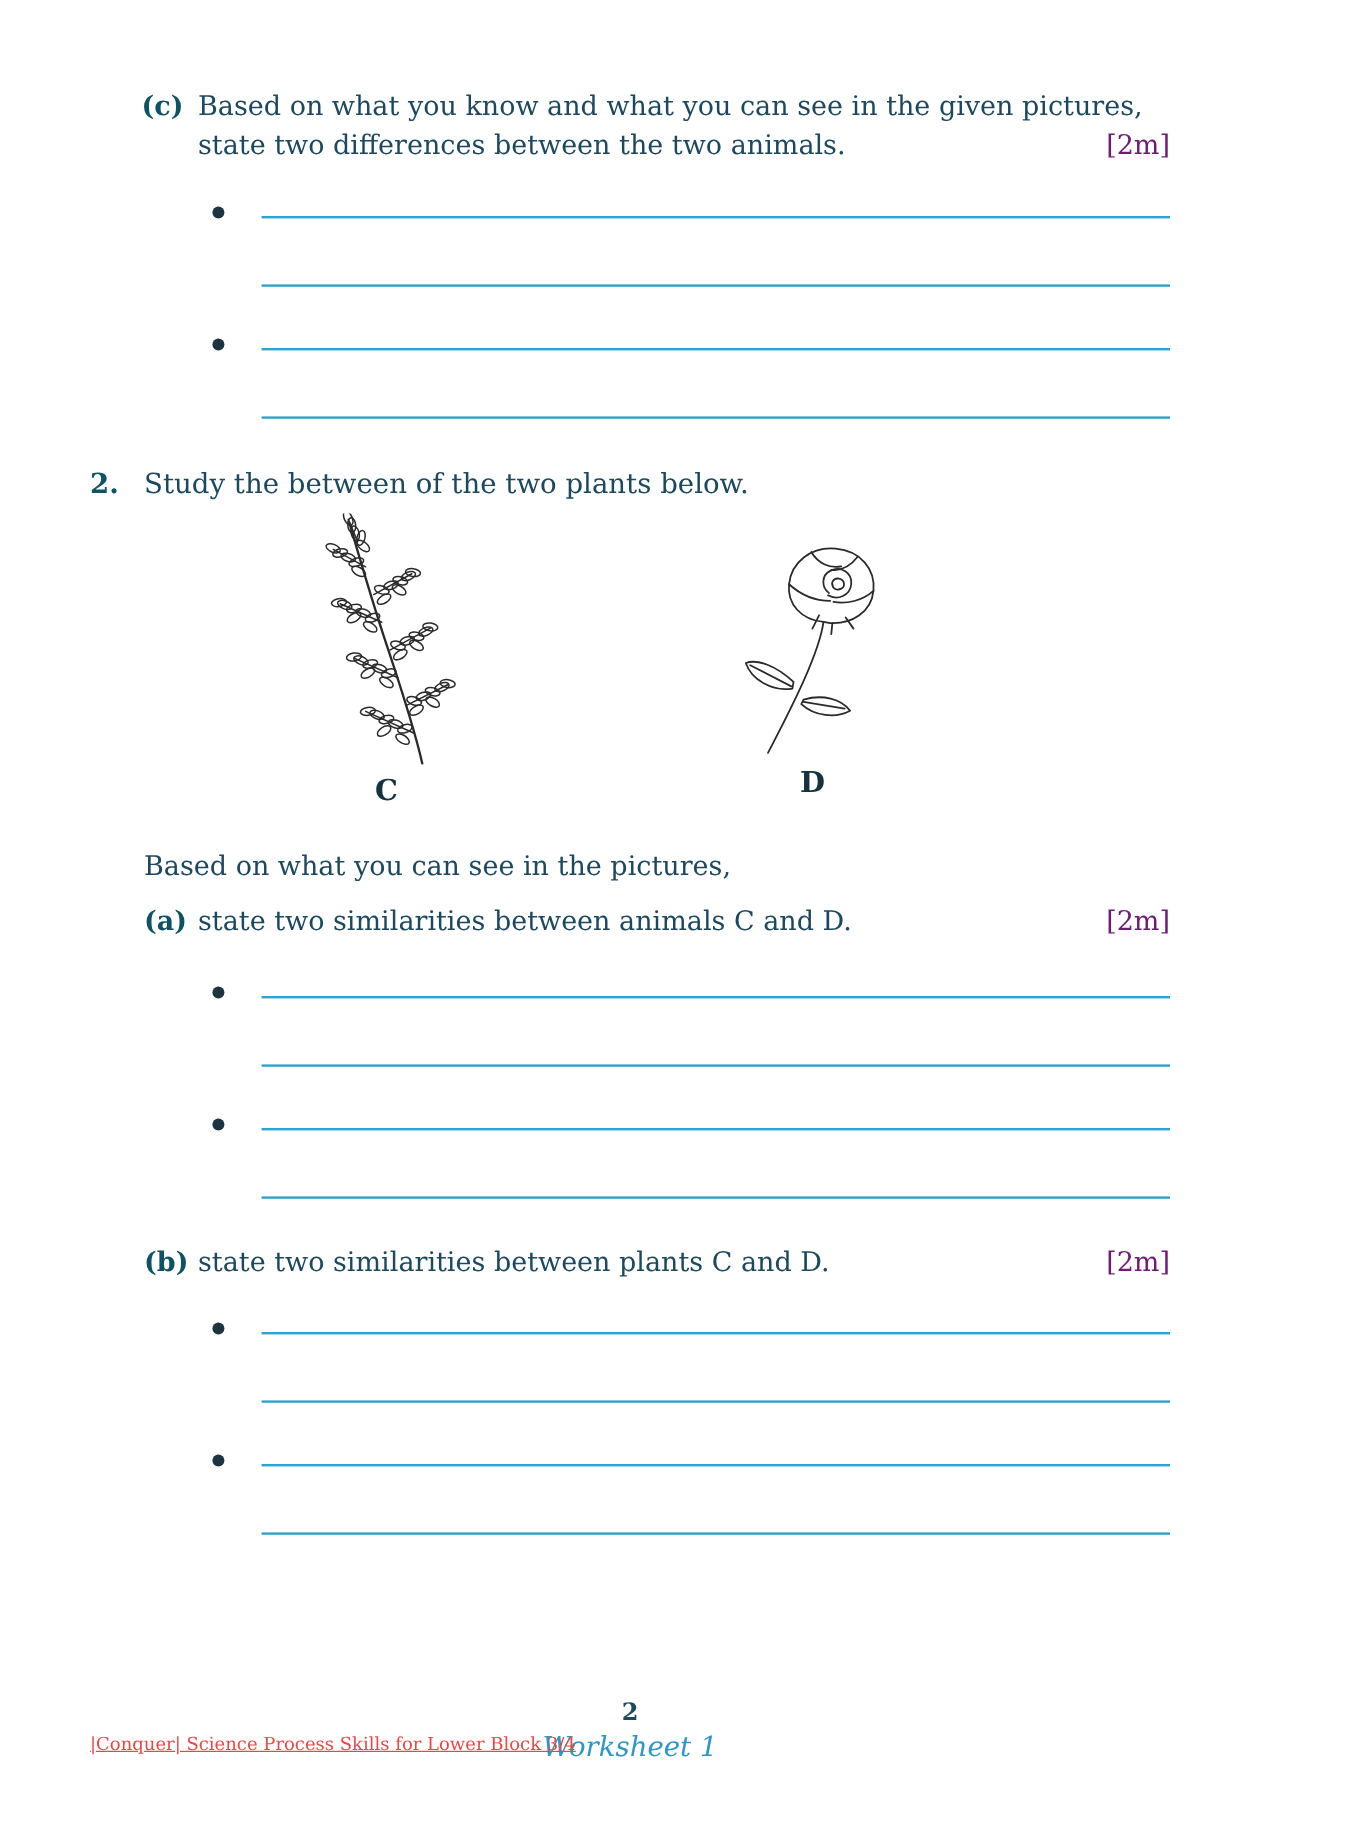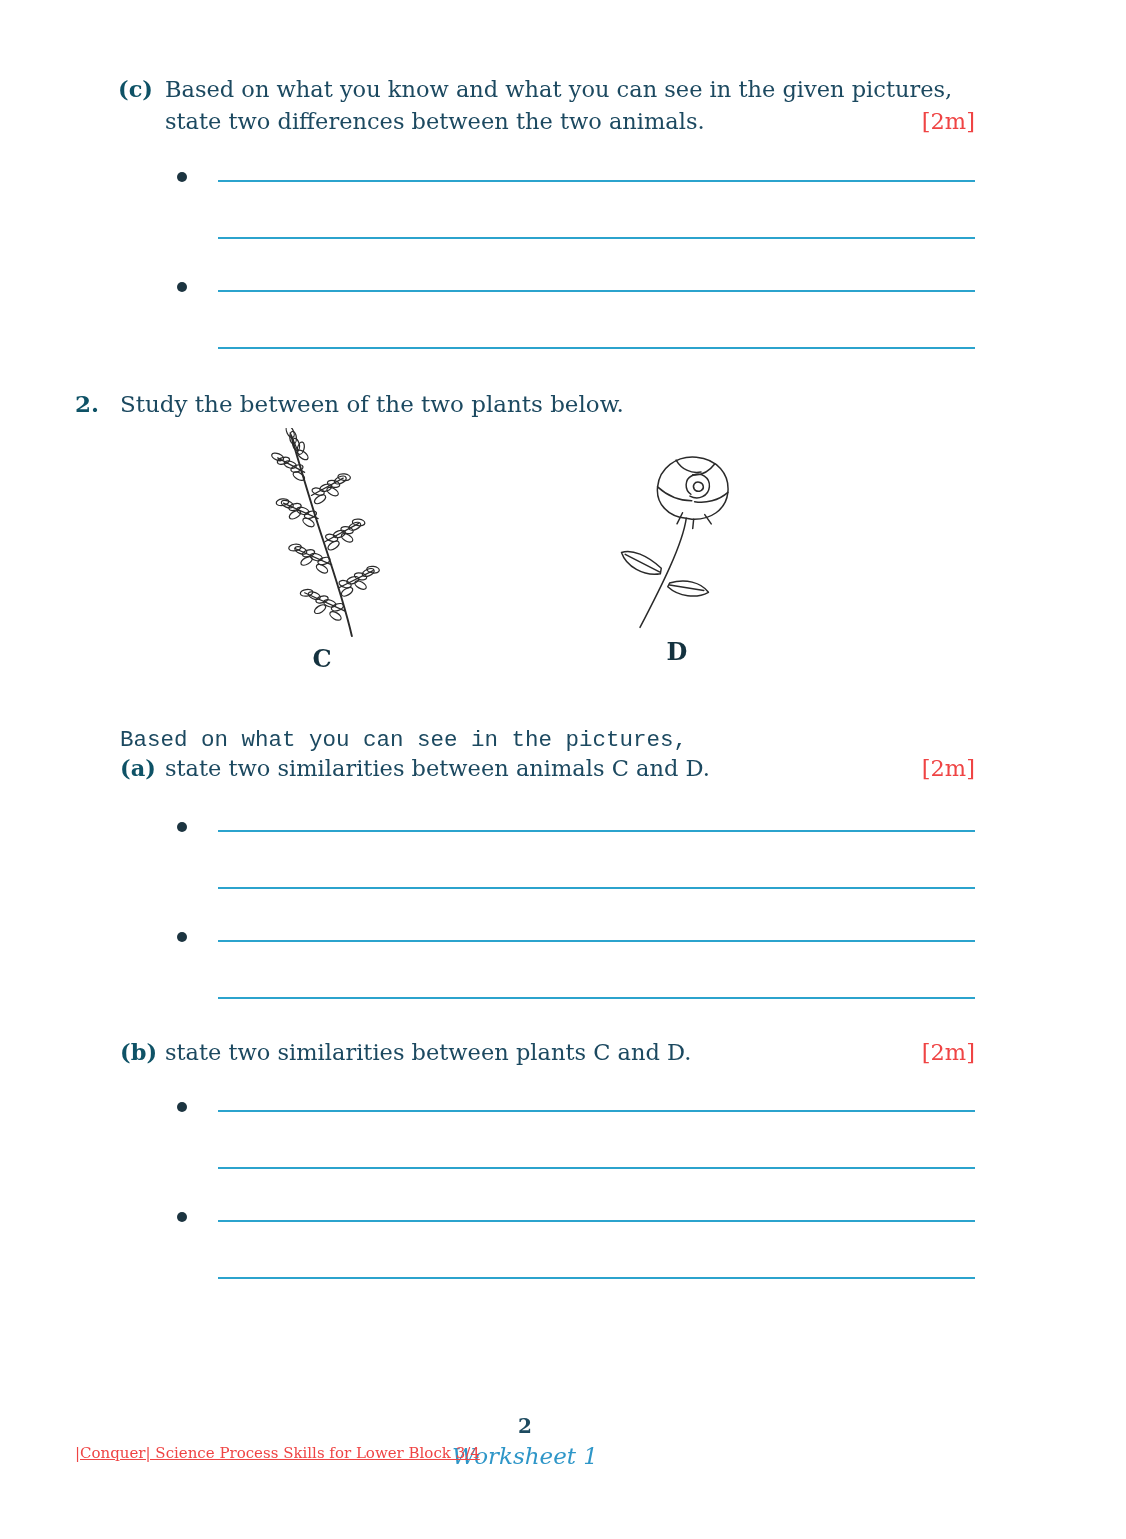--- a/index.html
+++ b/index.html
@@ -9,21 +9,21 @@
     font-family:"DejaVu Serif","Liberation Serif",serif;
     color:#1c4960; overflow:hidden;
   }
   .abs { position:absolute; }
 
   
   .q-row { display:flex; align-items:flex-start; font-size:22.5px; line-height:32px; }
   .q-label { flex:0 0 47px; font-weight:700; color:#0e5266; }
   .part .q-label { flex-basis:45px; }
   .q-text { position:relative; flex:1; }
-  .marks { position:absolute; right:0; color:#ef4444; }
+  .marks { position:absolute; right:0; color:#701a75; }
 
   .q2-head { display:flex; font-size:23px; line-height:32px; }
   .q2-num { flex:0 0 45px; font-weight:700; color:#0e5266; }
   .intro { font-size:22.5px; line-height:32px; }
 
   
   .pair { position:relative; padding-left:43px; }
   .pair + .pair { margin-top:29px; }
   .bullet {
     position:absolute; left:2px; top:14px; width:10px; height:10px;
@@ -165,21 +165,21 @@
         <path d="M79,13 C85,23 95,28 106,26"></path>
         <path d="M121,17 C114,26 105,30 97,29"></path>
         <path d="M95,50 C88,45 88,34 96,30 C106,25 116,32 115,42 C114,52 103,57 94,52"></path>
         <path d="M99,45 C96,41 99,36 104,37 C109,38 110,44 106,46 C102,48 98,46 98,42"></path>
         <path d="M86,70 L80,82 M98,77 L97,87 M110,72 L117,82"></path>
       </g>
     </svg>
     <div class="fig-label">D</div>
   </div>
 
-  <div class="abs intro" style="top:724px;left:120px;width:860px;font-family:Liberation Mono, monospace;">Based on what you can see in the pictures,</div>
+  <div class="abs intro" style="top:706px;left:120px;width:860px;">Based on what you can see in the pictures,</div>
 
   <div class="abs q-row part" style="top:752px;left:120px;width:855px;">
     <span class="q-label">(a)</span>
     <div class="q-text">
       <span>state two similarities between animals C and D.</span>
       <span class="marks" style="top:0;">[2m]</span>
     </div>
   </div>
 
   <div class="abs" style="top:808px;left:175px;width:800px;">

